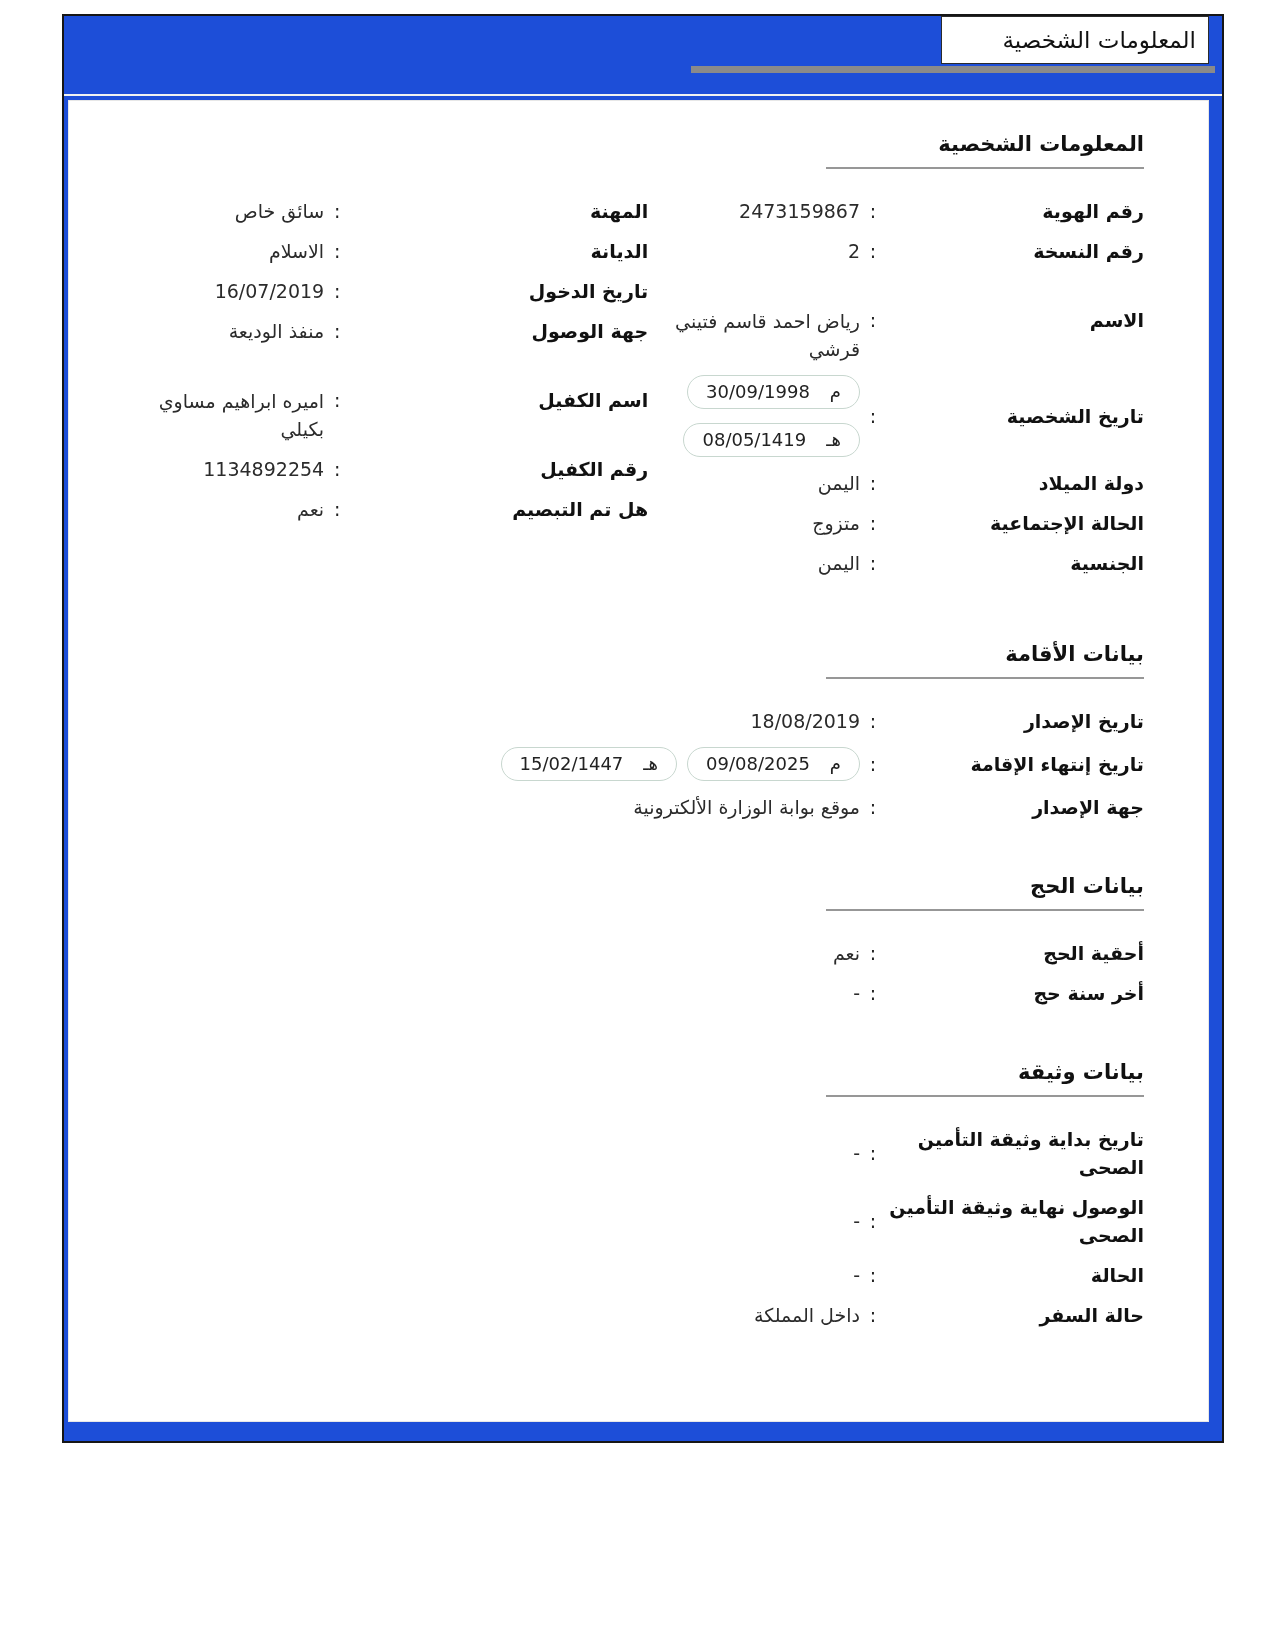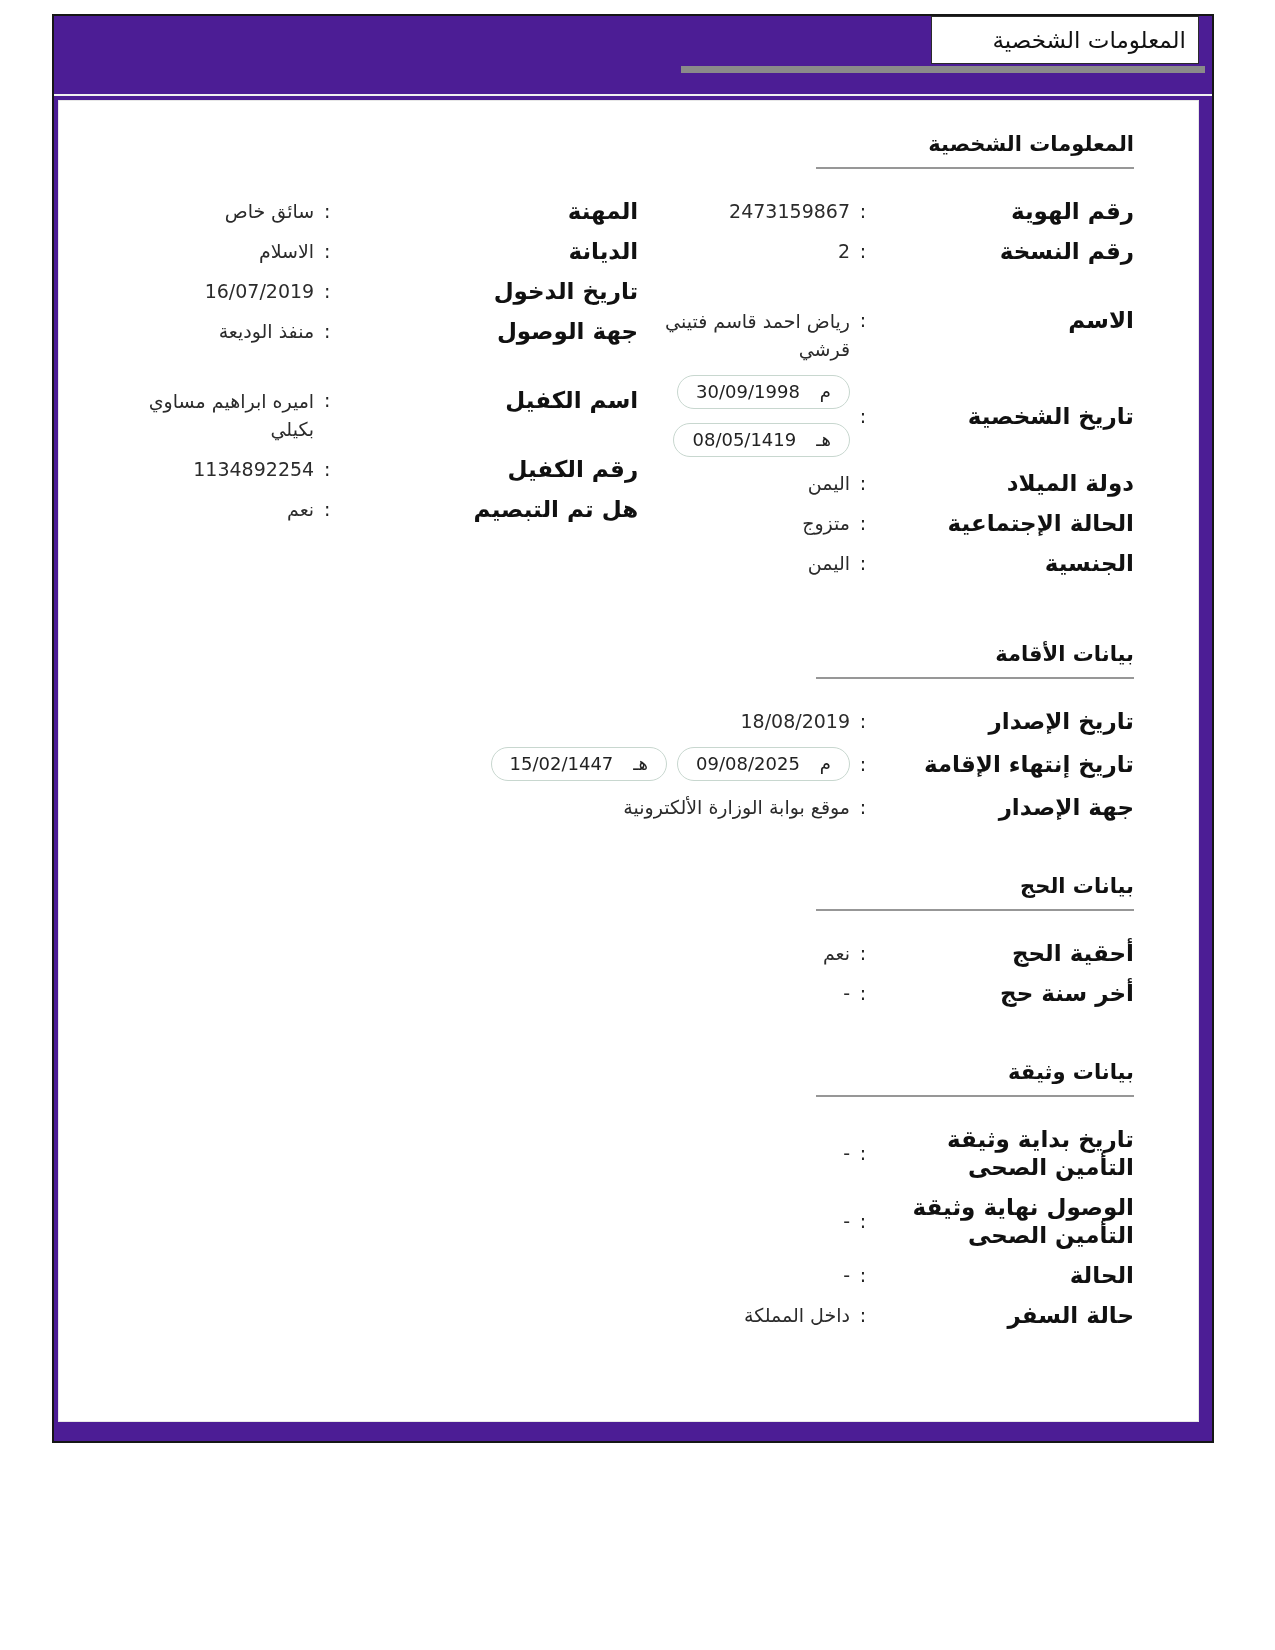--- a/index.html
+++ b/index.html
@@ -2,22 +2,22 @@
 <html lang="ar" dir="rtl"><head>
 <meta charset="utf-8">
 <style>
   html,body{margin:0;padding:0;background:#ffffff;}
   body{
     width:1275px;height:1650px;position:relative;overflow:hidden;
     font-family:"DejaVu Sans","Liberation Sans",sans-serif;
     direction:rtl;color:#1a1a1a;
   }
   .outer-frame{
-    position:absolute;top:14px;left:52px;width:1162px;height:1429px;
-    border:2px solid #161616;background:#4c1d95;box-sizing:border-box;
+    position:absolute;top:14px;left:62px;width:1162px;height:1429px;
+    border:2px solid #161616;background:#1d4ed8;box-sizing:border-box;
   }
   
   .tabbar{position:relative;height:78px;border-bottom:2px solid #f1f1f1;}
   .tab{
     position:absolute;top:0;right:13px;width:268px;height:48px;
     border:1px solid #2b2b2b;box-sizing:border-box;
     display:flex;align-items:center;padding:0 12px;
     font-size:23px;color:#111;background:#fff;cursor:pointer;
   }
   .tab-indicator{position:absolute;top:50px;right:7px;width:524px;height:7px;background:#8a8a8a;}
@@ -28,21 +28,21 @@
   }
   .section{margin-top:50px;}
   .section:first-child{margin-top:0;}
   .sec-title{font-size:21px;font-weight:bold;color:#111;line-height:30px;}
   .sec-rule{width:318px;height:2px;background:#979797;margin:8px 0 28px 0;}
   
   .cols{display:flex;align-items:flex-start;}
   .col-right{width:47%;}
   .col-left{width:53%;}
   .frow{display:flex;align-items:center;margin-bottom:12px;min-height:28px;}
-  .lbl{font-weight:bold;font-size:23px;line-height:28px;color:#111;}
+  .lbl{font-weight:bold;font-size:19px;line-height:28px;color:#111;}
   .col-right .lbl,.wide .lbl{width:258px;flex:none;text-align:right;}
   .col-left .lbl{width:298px;flex:none;}
   .colon{width:26px;text-align:center;font-size:19px;color:#222;flex:none;}
   .val{font-size:19px;line-height:28px;color:#2b2b2b;}
   .val-narrow{max-width:186px;margin-top:30px;}
   
   .chip{
     display:inline-flex;align-items:center;gap:20px;
     border:1px solid #c8d7cf;border-radius:22px;
     padding:5px 18px 6px 18px;font-size:18px;color:#222;background:#fff;

